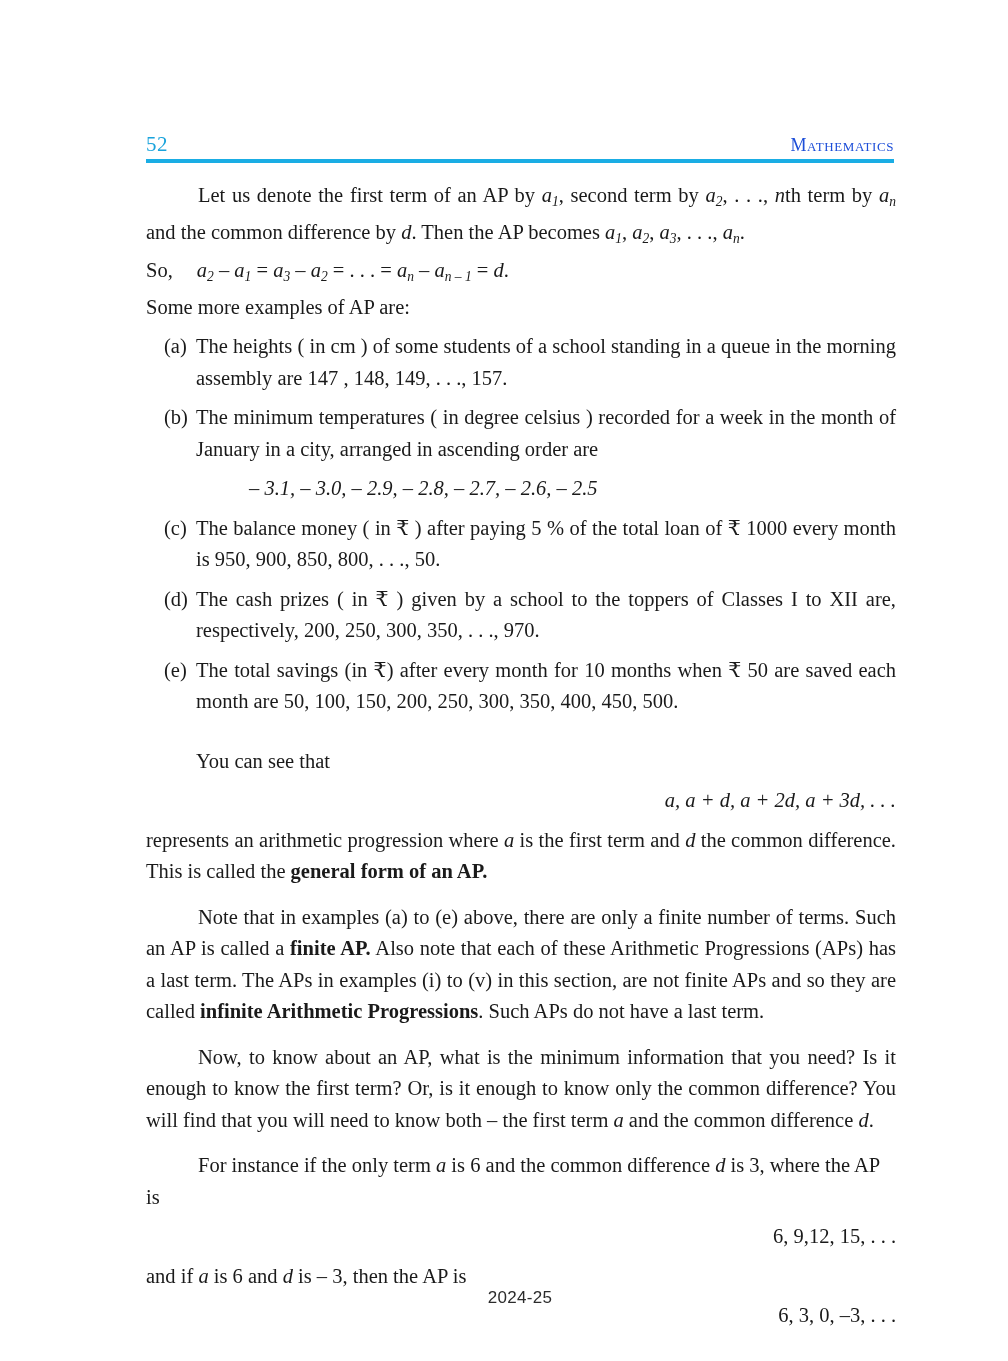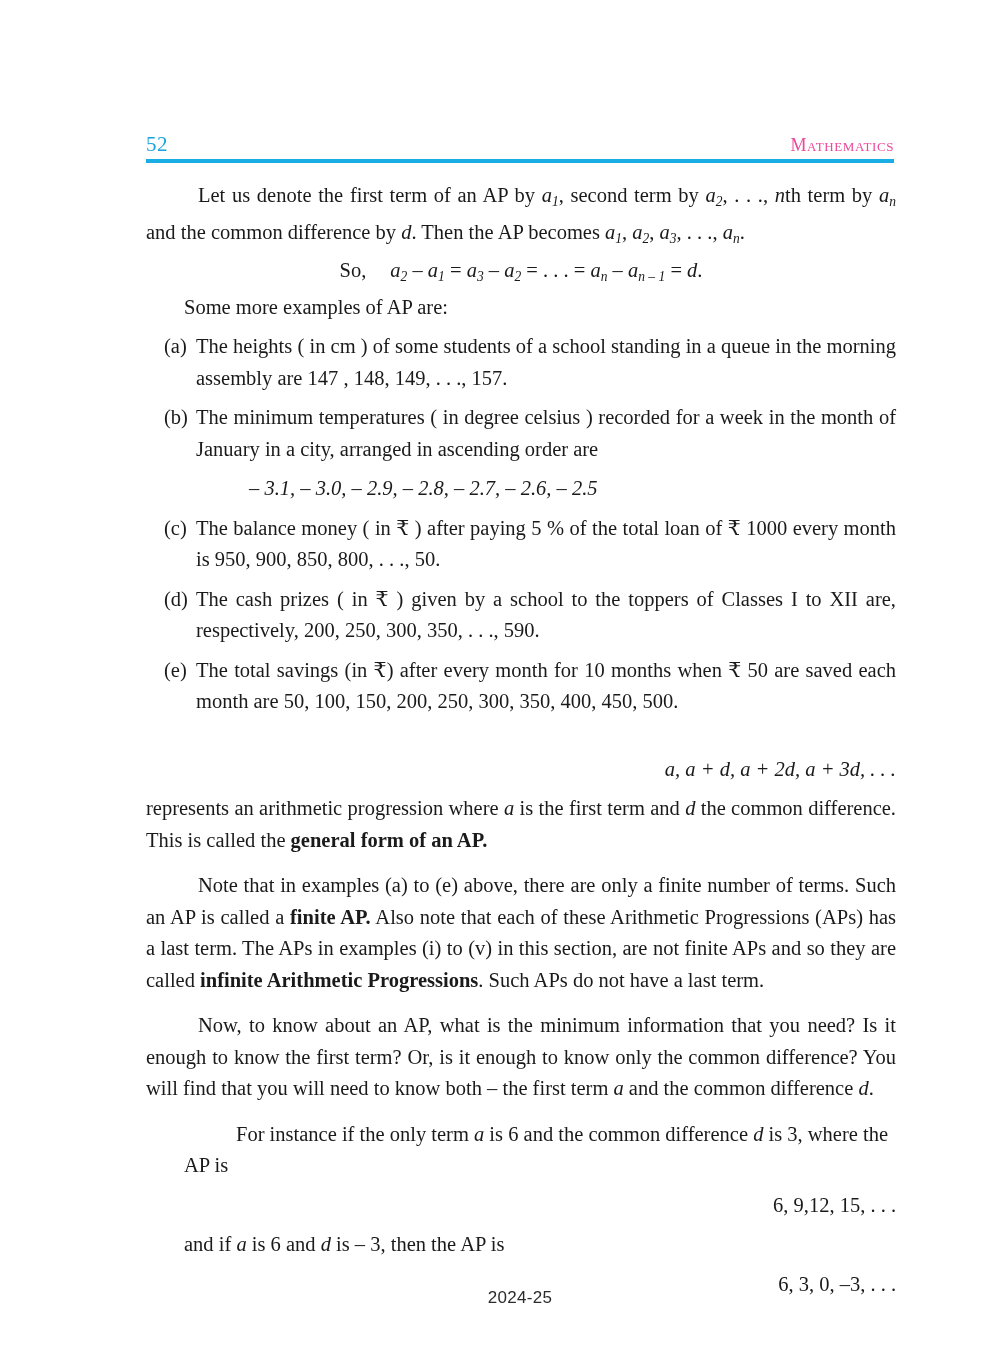--- a/index.html
+++ b/index.html
@@ -38,21 +38,21 @@
     font-size: 21px;
     color: #19a3dc;
     letter-spacing: 0.5px;
     line-height: 24px;
   }
   .header-subject {
     position: absolute;
     right: 0;
     top: 2px;
     font-size: 18px;
-    color: #ec4899;
+    color: #1d4ed8;
     font-variant: small-caps;
     letter-spacing: 0.6px;
     line-height: 22px;
   }
   .header-rule {
     position: absolute;
     left: 0;
     top: 27px;
     width: 748px;
     height: 4px;
@@ -68,27 +68,26 @@
   }
 
   p.body {
     margin: 0;
     font-size: 20.5px;
     line-height: 31.5px;
     text-align: justify;
     text-justify: inter-word;
   }
   p.indent { text-indent: 52px; }
-  p.nojust { text-align: left; margin-left: 38px; }
+  p.nojust { text-align: left; }
 
   .eq-line {
     margin: 0;
     font-size: 20.5px;
     line-height: 31.5px;
-    text-align: center;
   }
   .eq-center {
     margin: 0;
     font-size: 20.5px;
     line-height: 31.5px;
     text-align: right;
   }
 
   i, .it { font-style: italic; }
   b, .bd { font-weight: bold; }
@@ -189,36 +188,37 @@
 
       <li>
         <span class="marker">(c)</span>
         <span class="li-text">The balance money ( in ₹ ) after paying 5 % of the total  loan of ₹ 1000 every month is 950, 900, 850, 800, . . ., 50.</span>
       </li>
 
       <div class="gap-sm"></div>
 
       <li>
         <span class="marker">(d)</span>
-        <span class="li-text">The cash prizes ( in ₹ ) given by a school to the toppers of Classes I to XII are, respectively, 200, 250, 300, 350, . . ., 590.</span>
+        <span class="li-text">The cash prizes ( in ₹ ) given by a school to the toppers of Classes I to XII are, respectively, 200, 250, 300, 350, . . ., 970.</span>
       </li>
 
       <div class="gap-sm"></div>
 
       <li>
         <span class="marker">(e)</span>
         <span class="li-text">The total savings (in ₹) after every month for 10 months when ₹ 50 are saved each month are 50, 100, 150, 200, 250, 300, 350, 400, 450, 500.</span>
       </li>
     </ol>
 
     <div class="gap-md"></div>
 
 
     <div class="gap-md"></div>
 
+    <p class="sub-line">You can see that</p>
 
     <div class="gap-sm"></div>
 
     <p class="eq-center"><i>a, a + d, a + 2d, a + 3d, . . .</i></p>
 
     <div class="gap-sm"></div>
 
     <p class="body"><span>represents an arithmetic progression where </span><i>a</i><span> is the first term and </span><i>d</i><span> the common difference. This is called the </span><b>general form of an AP.</b></p>
 
     <div class="gap-md"></div>

